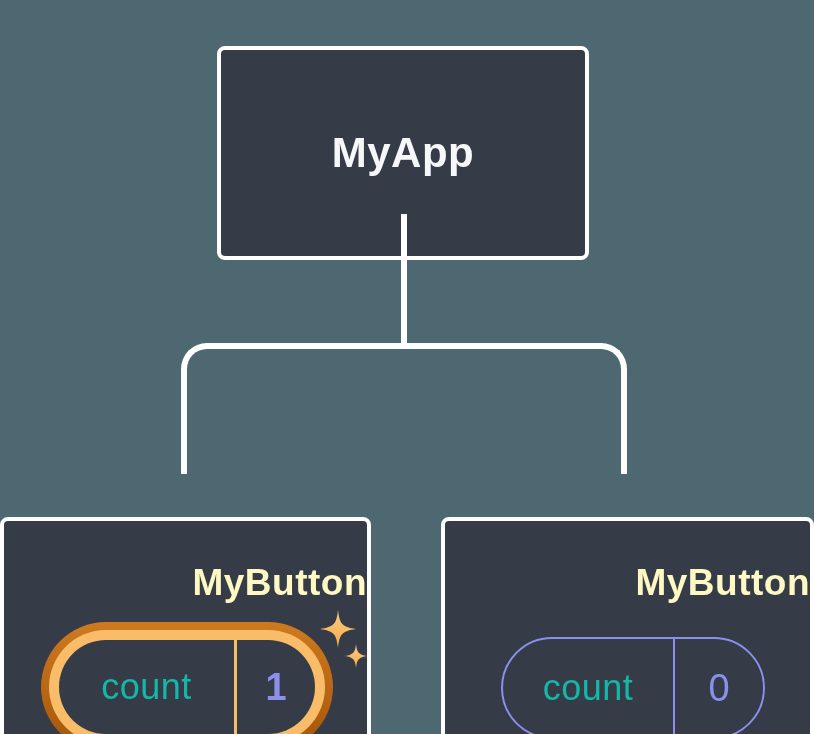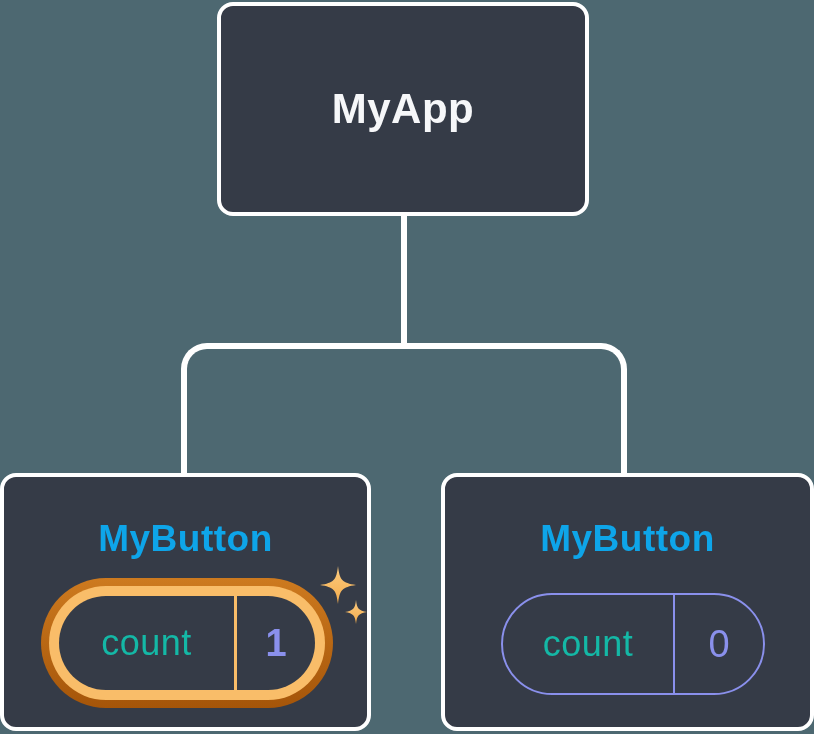--- a/index.html
+++ b/index.html
@@ -16,21 +16,22 @@
     height: 734px;
     background: #4D6871;
     overflow: hidden;
   }
   
   .node {
     position: absolute;
     box-sizing: border-box;
     background: #353B47;
     border: 4px solid #FFFFFF;
-    border-radius: 16px;
+    border-radius: 8px;
+    margin-top: 44px;
   }
   .node-root {
     left: 217px; top: 2px;
     width: 372px; height: 214px;
     display: flex; align-items: center; justify-content: center;
   }
   .node-root .node-title {
     font-size: 42px;
     font-weight: 700;
     color: #F6F7F9;
@@ -38,24 +39,24 @@
   }
   .node-child {
     top: 473px;
     width: 371px; height: 258px;
   }
   .node-child-left  { left: 0px; }
   .node-child-right { left: 441px; width: 373px; }
   .child-title {
     position: absolute;
     left: 0; right: 0; top: 40px;
-    text-align: center;
+    text-align: right;
     font-size: 37px;
     font-weight: 700;
-    color: #0ea5e9;
+    color: #fef9c3;
     letter-spacing: 0.5px;
     line-height: 44px;
   }
   
   .connector-stem {
     position: absolute;
     left: 401px; top: 214px;
     width: 6px; height: 130px;
     background: #FFFFFF;
   }

